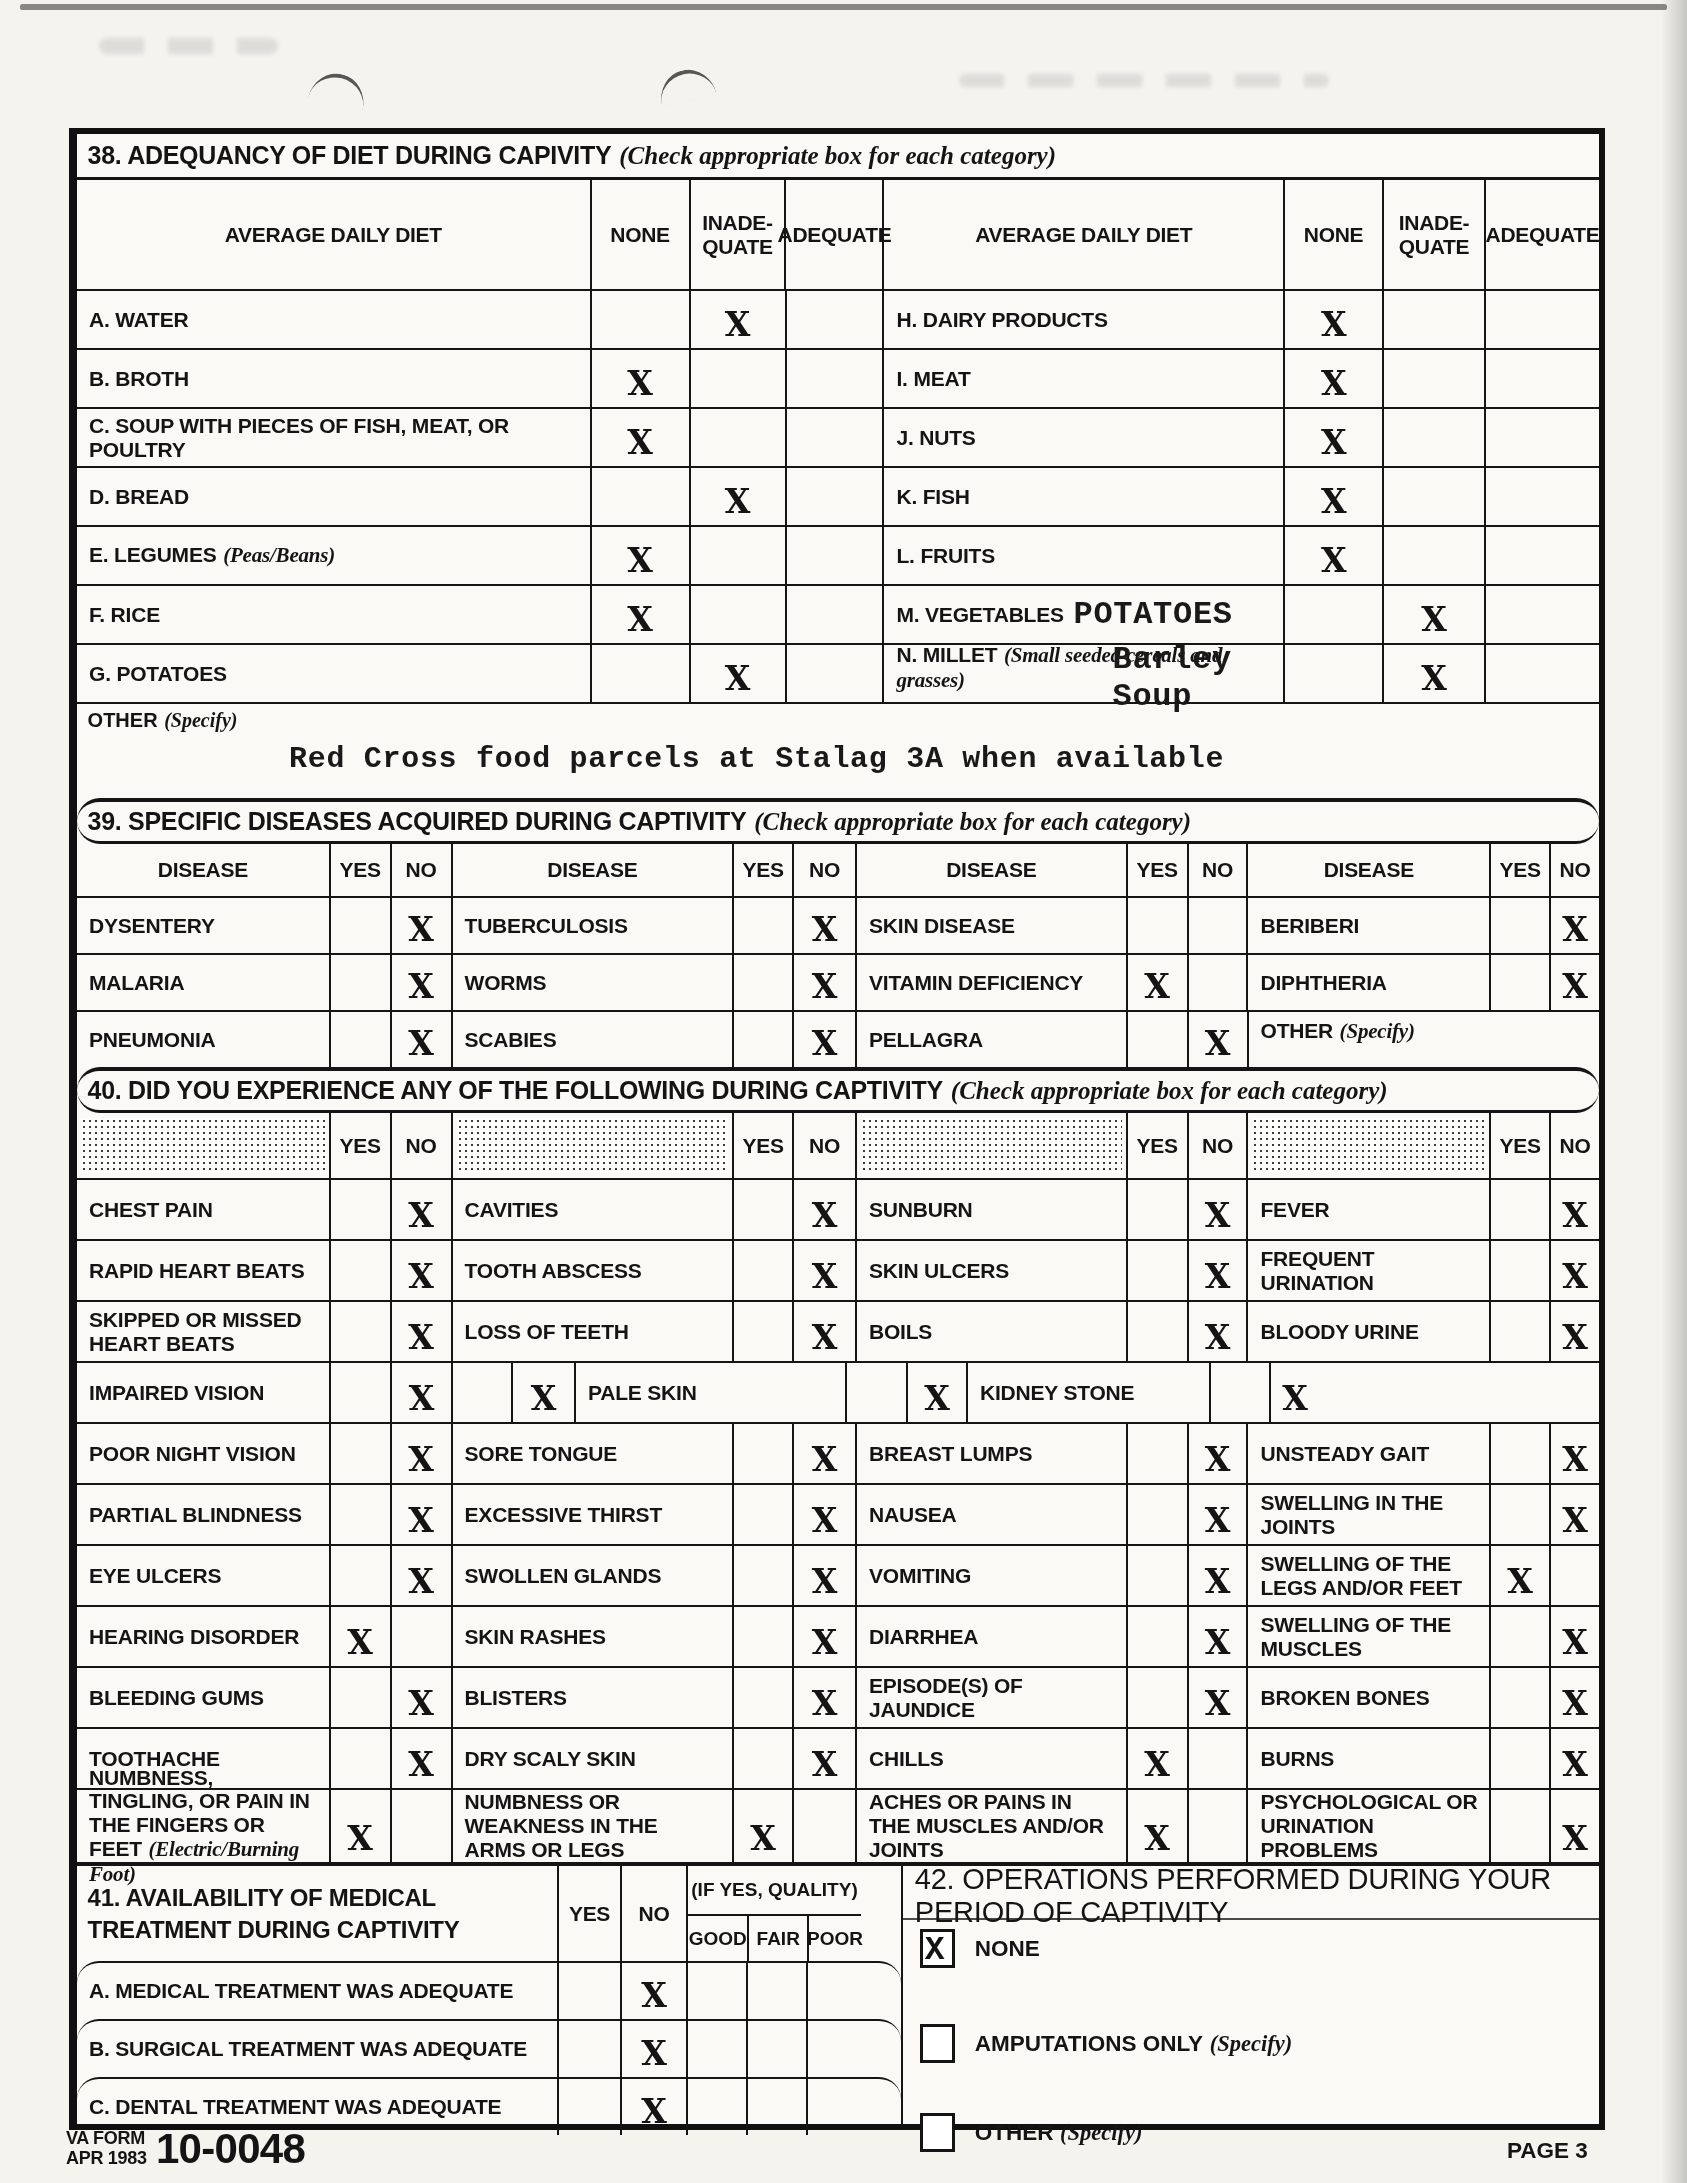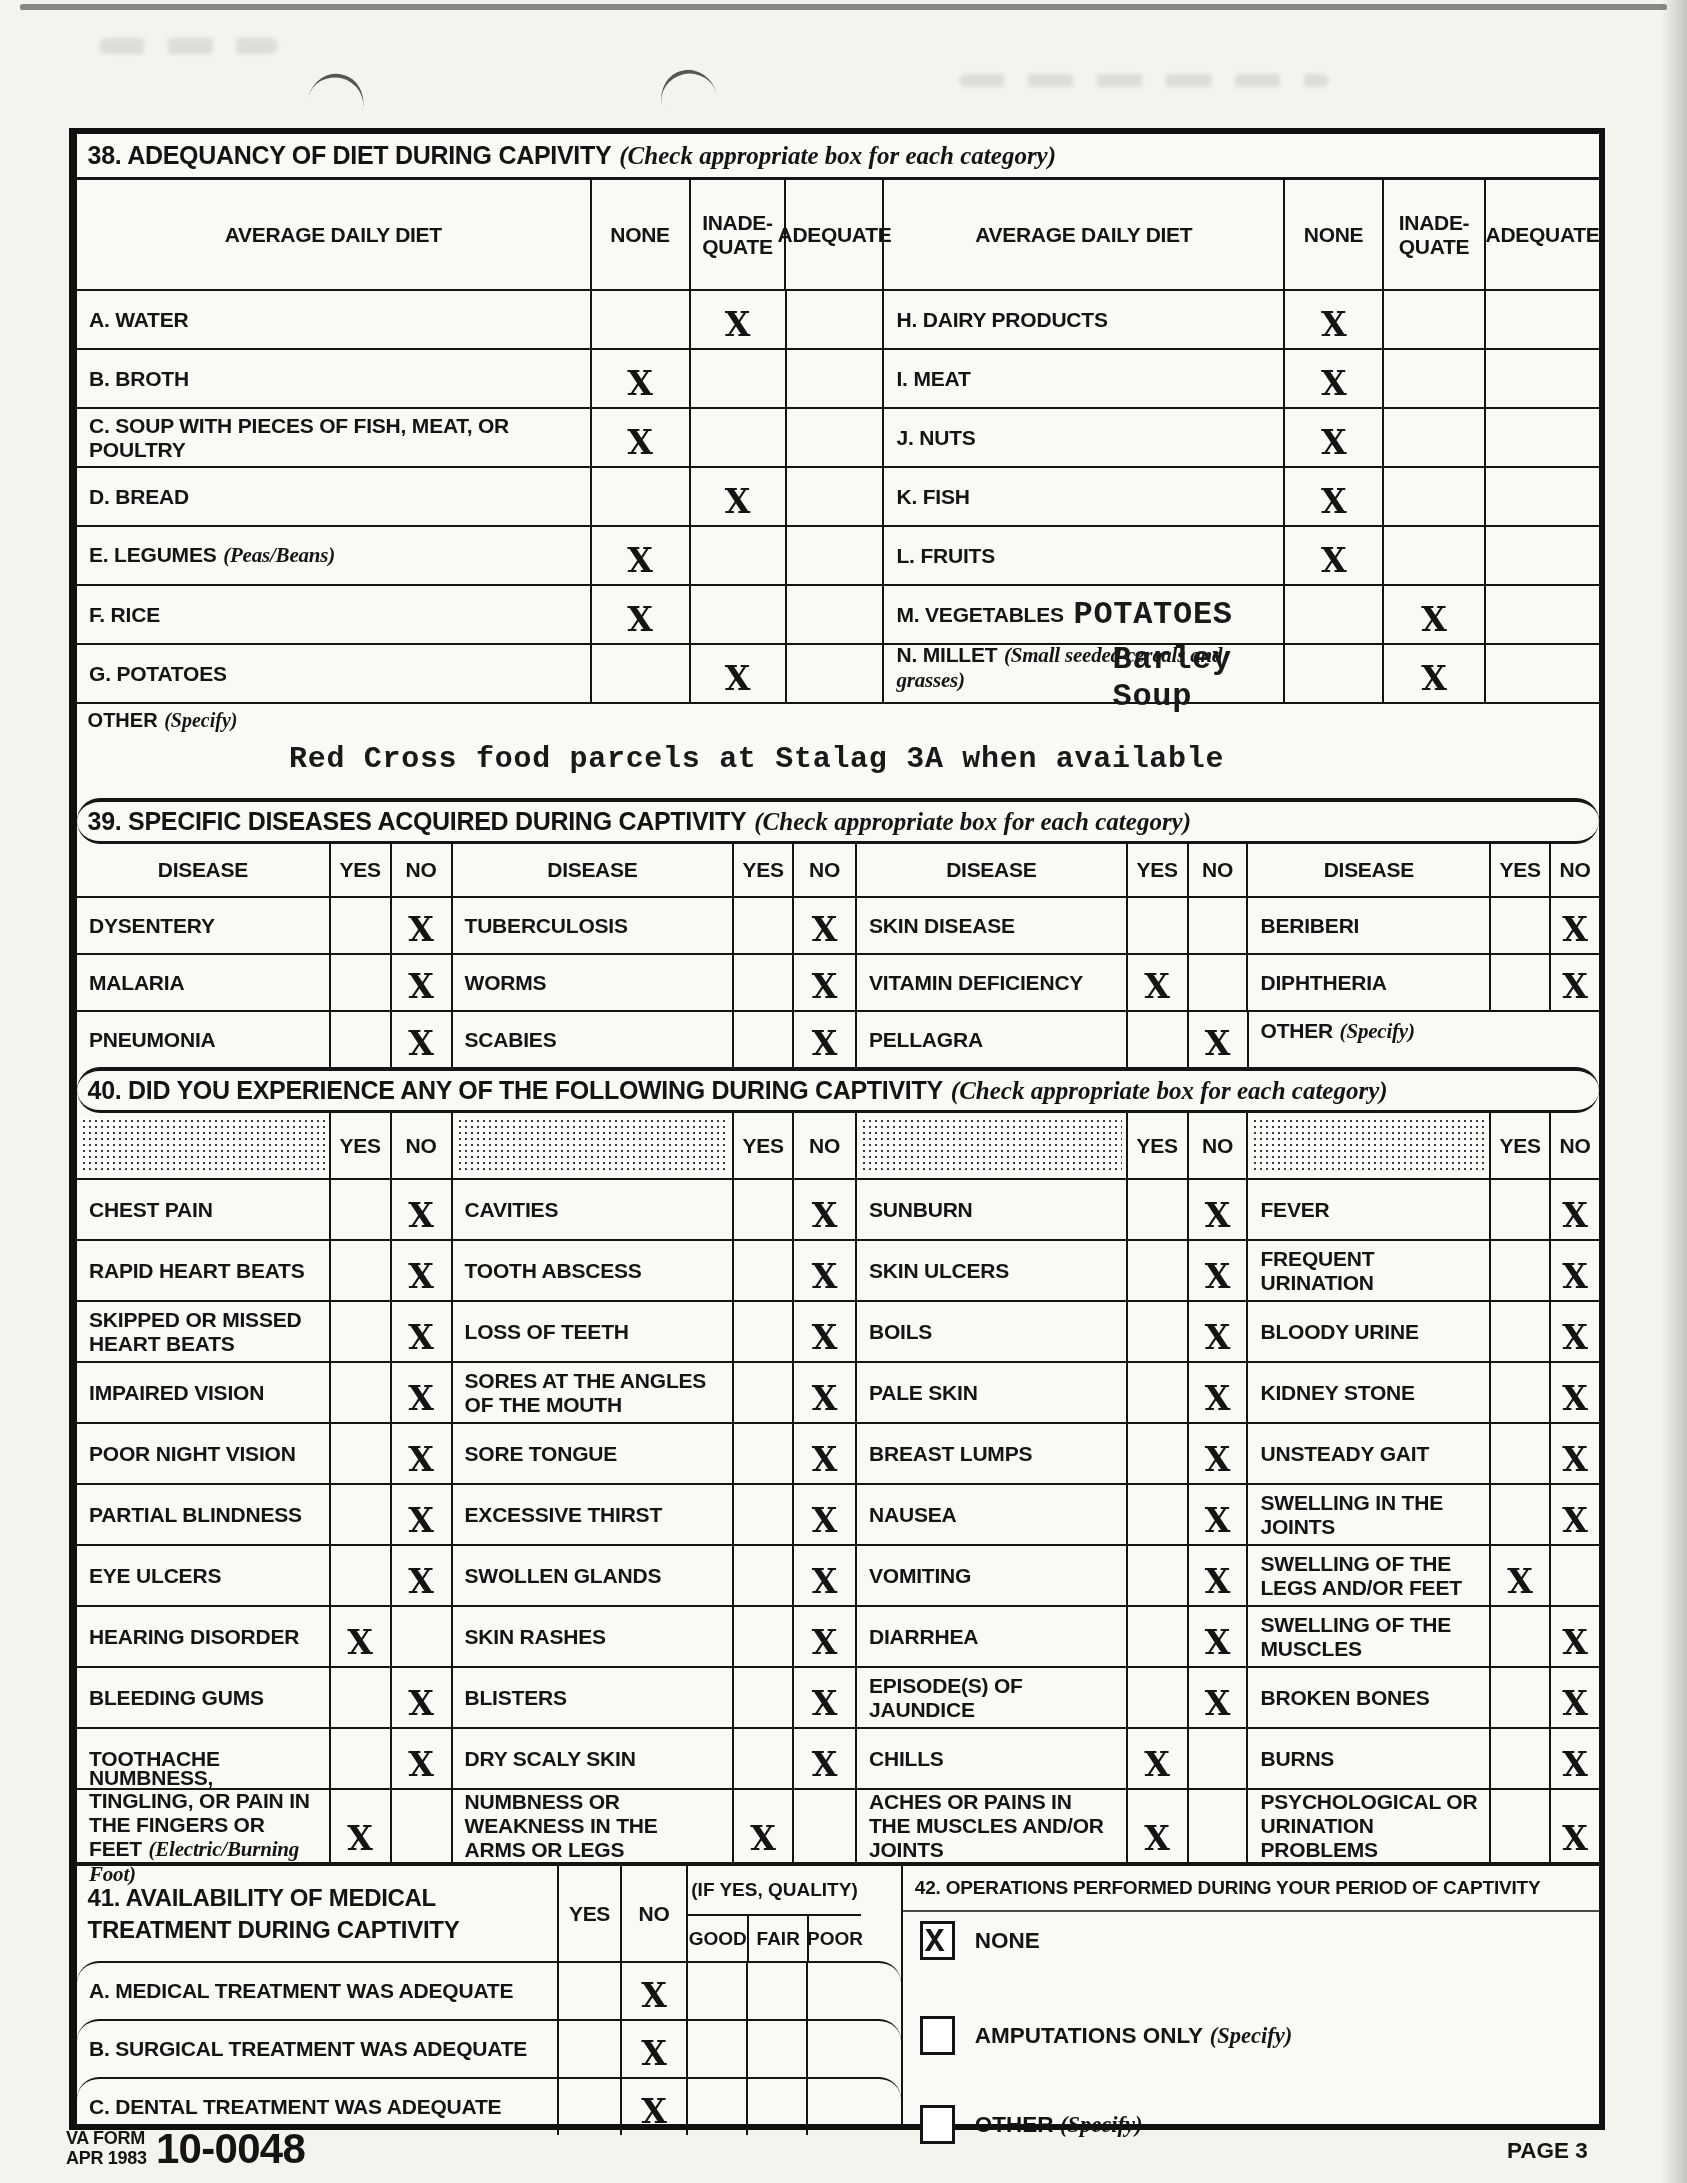--- a/index.html
+++ b/index.html
@@ -76,21 +76,21 @@
   .lc41{display:flex;align-items:center;padding:5.3px 10.6px;font-weight:700;font-size:24px;line-height:1.3;letter-spacing:-0.3px;}
   .uq{width:175px;display:flex;flex-direction:column;border-left:2px solid #151515;box-sizing:border-box;}
   .qtop{height:48px;border-bottom:2px solid #151515;display:flex;align-items:center;justify-content:center;
         font-weight:700;font-size:19px;}
   .qbot{flex:1;display:flex;}
   .qc{display:flex;align-items:center;justify-content:center;font-weight:700;font-size:19px;box-sizing:border-box;}
   .q3{width:60px}.q4{width:60px;border-left:2px solid #151515}.q5{width:54px;border-left:2px solid #151515}
 
   .s42{width:739px;border-left:2.6px solid #151515;box-sizing:border-box;}
   .s42title{height:44px;border-bottom:2px solid #4a4a4a;display:flex;align-items:center;padding-left:12px;
-            font-weight:700;font-size:19px;letter-spacing:-0.2px;}
+            font-weight:400;font-size:29px;letter-spacing:-0.2px;margin-top:8px;}
   .s42item{display:flex;align-items:center;margin-left:17px;}
   .i1{margin-top:9.3px}.i2{margin-top:56px}.i3{margin-top:50px}
   .chk{width:29px;height:33px;border:3.3px solid #141414;position:relative;background:#fff;flex:0 0 auto;}
   .chkx{position:absolute;left:2px;top:1.3px;font-family:"Liberation Mono","DejaVu Sans Mono",monospace;
         font-weight:700;font-size:33px;line-height:1;}
   .lb42{margin-left:20px;font-weight:700;font-size:22.5px;}
 
   .vaform{position:absolute;left:66px;top:2125px;display:flex;align-items:center;}
   .vasmall{font-weight:700;font-size:18px;line-height:1.1;letter-spacing:-0.3px;}
   .formnum{font-weight:700;font-size:42px;letter-spacing:-0.7px;margin-left:9.3px;}
@@ -358,21 +358,20 @@
       <div class="c a7 xm"></div>
       <div class="c a8 xm">X</div>
       <div class="c a9 lc">BLOODY URINE</div>
       <div class="c a10 xm"></div>
       <div class="c a11 xm">X</div>
     </div>
     <div class="row rh40">
       <div class="c f a0 lc">IMPAIRED VISION</div>
       <div class="c a1 xm"></div>
       <div class="c a2 xm">X</div>
-      <div class="c a3 lc">SORES AT THE ANGLES OF THE MOUTH</div>
       <div class="c a4 xm"></div>
       <div class="c a5 xm">X</div>
       <div class="c a6 lc">PALE SKIN</div>
       <div class="c a7 xm"></div>
       <div class="c a8 xm">X</div>
       <div class="c a9 lc">KIDNEY STONE</div>
       <div class="c a10 xm"></div>
       <div class="c a11 xm">X</div>
     </div>
     <div class="row rh40">

